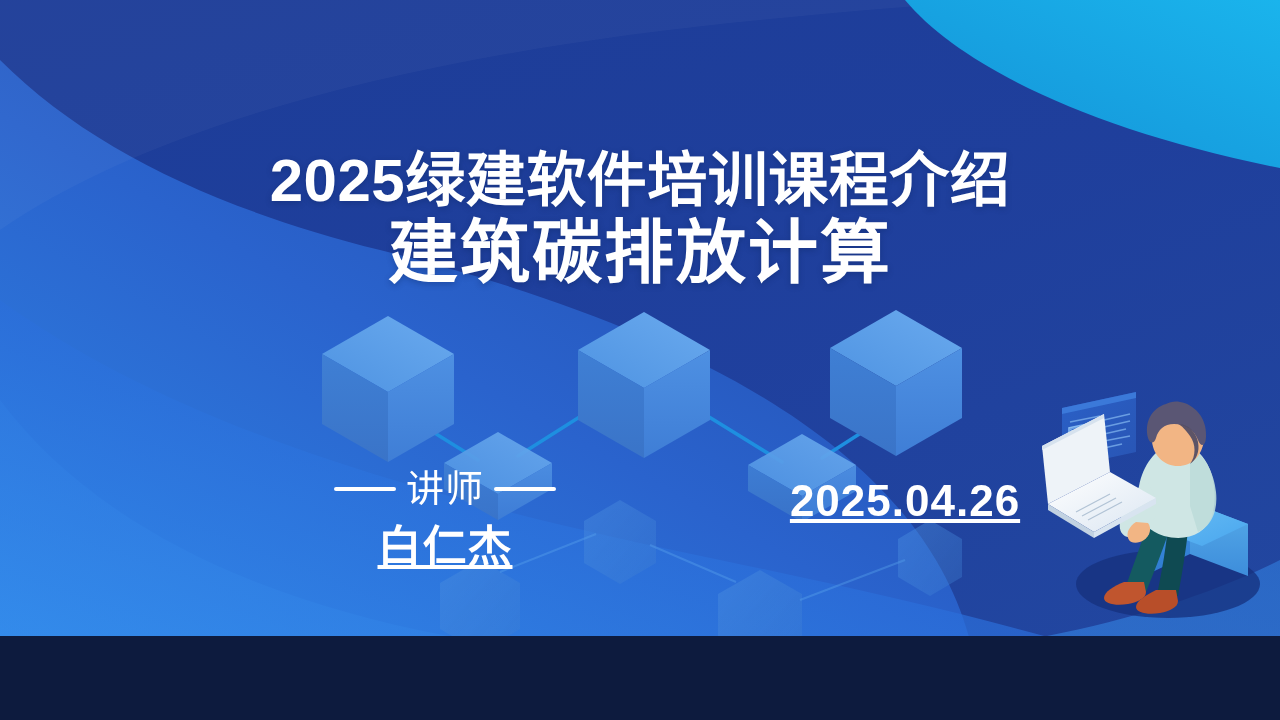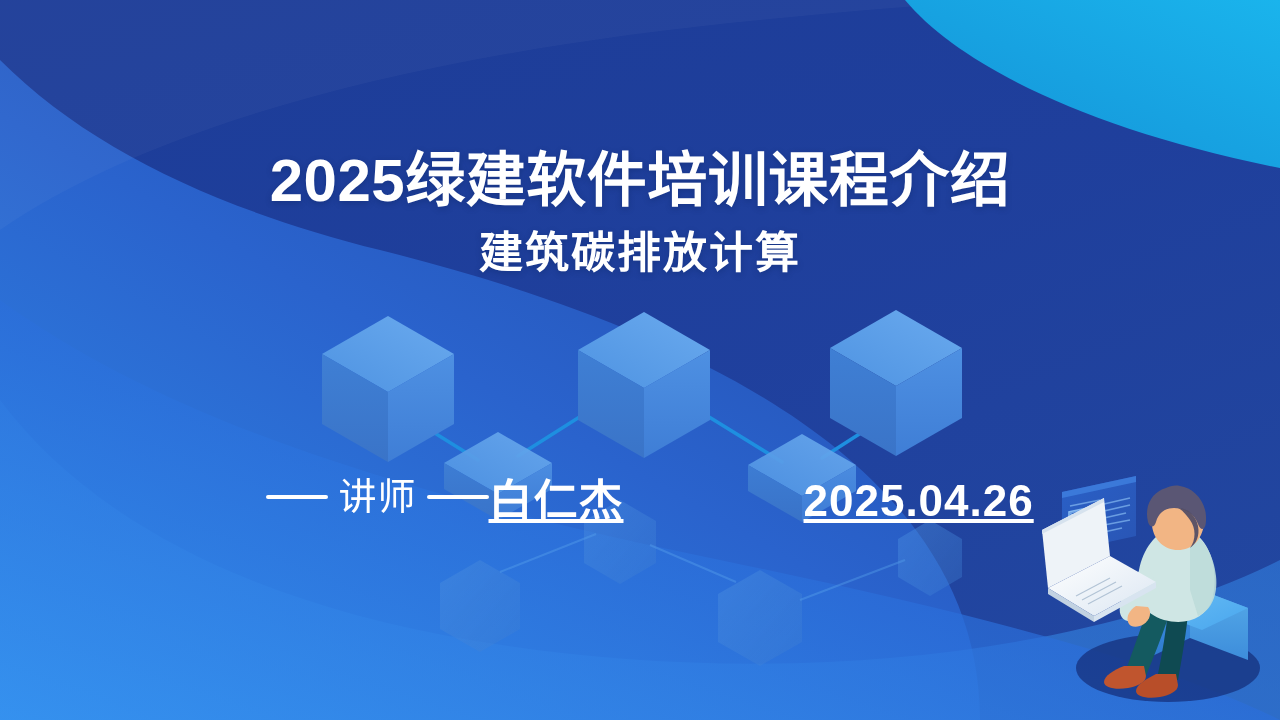--- a/index.html
+++ b/index.html
@@ -4,21 +4,21 @@
 <title>2025绿建软件培训课程介绍</title>
 <style>
   html, body {
     margin: 0;
     padding: 0;
     background: #0d1b3e;
   }
   #slide {
     position: relative;
     width: 1280px;
-    height: 720px;
+    height: 636px;
     overflow: hidden;
     font-family: "Liberation Sans", "DejaVu Sans", sans-serif;
     background: #3b82f6;
     user-select: none;
   }
 
   
   .bg-svg {
     position: absolute;
     inset: 0;
@@ -46,21 +46,21 @@
     font-size: 60px;
     line-height: 70px;
     font-weight: 700;
     color: #ffffff;
     letter-spacing: 0.5px;
     text-shadow: 0 2px 6px rgba(8, 30, 80, 0.30);
     white-space: nowrap;
   }
 
   .title-line2 {
-    font-size: 44px;
+    font-size: 70px;
     line-height: 74px;
     font-weight: 700;
     color: #ffffff;
     letter-spacing: 2px;
     text-shadow: 0 2px 6px rgba(8, 30, 80, 0.30);
     white-space: nowrap;
   }
 
   
   .meta-row {
@@ -71,21 +71,21 @@
     display: flex;
     justify-content: center;
     align-items: flex-start;
     gap: 180px;
     padding-left: 70px;
     box-sizing: border-box;
   }
 
   .meta-col {
     display: flex;
-    flex-direction: row;
+    flex-direction: column;
     align-items: center;
     min-width: 280px;
   }
 
   .meta-head {
     display: flex;
     align-items: center;
     justify-content: center;
     gap: 10px;
     white-space: nowrap;

